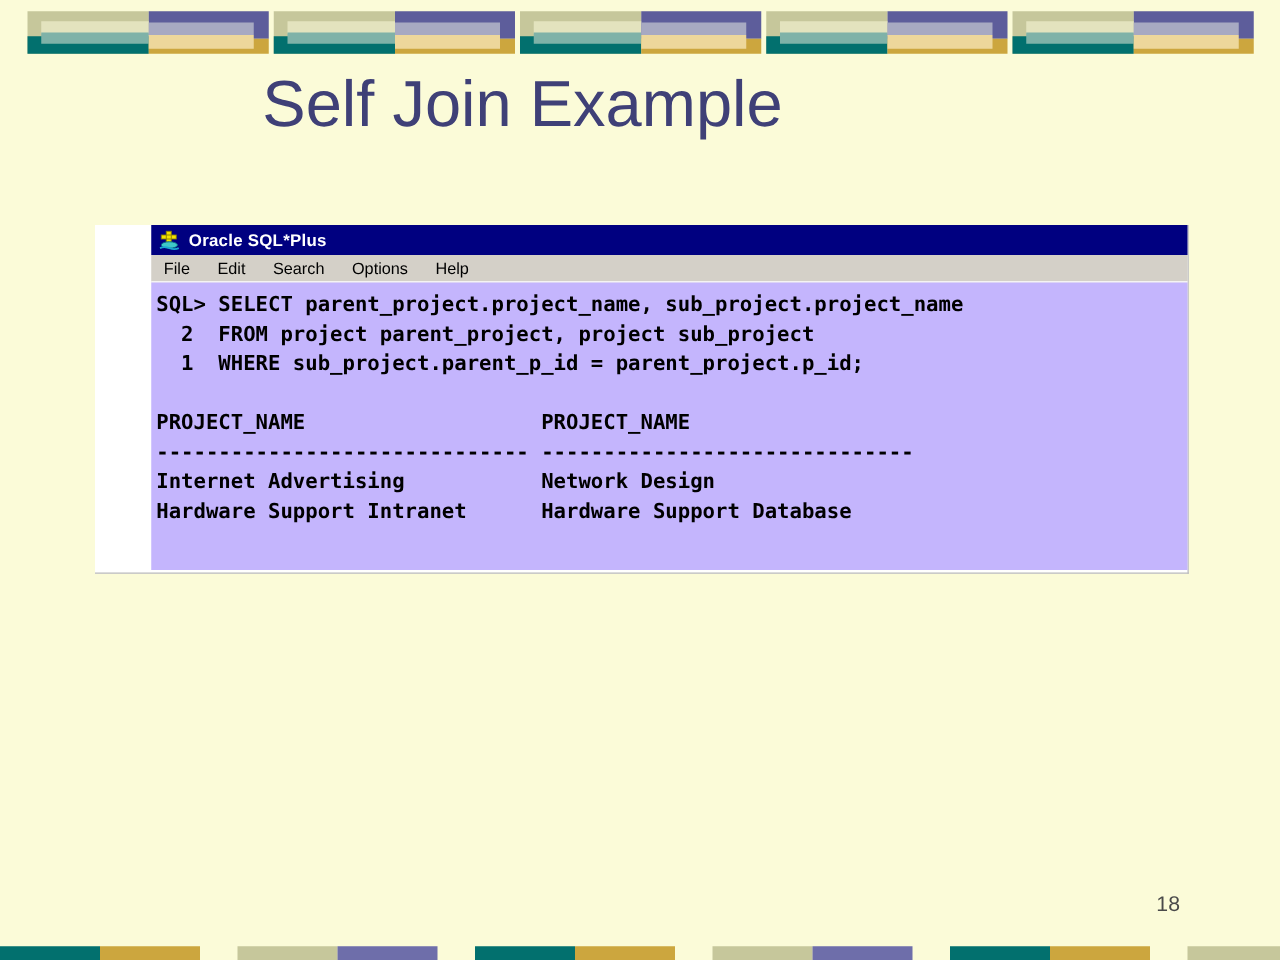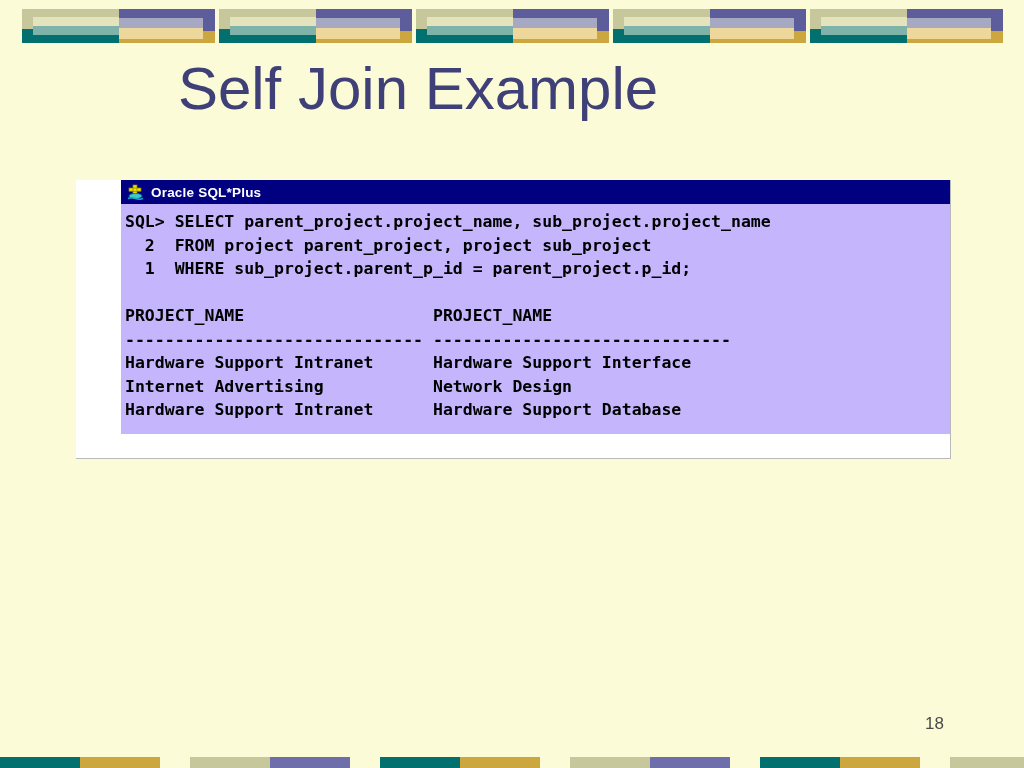--- a/index.html
+++ b/index.html
@@ -96,21 +96,21 @@
   .bhalf { position: absolute; top: 0; height: 11px; width: 50%; }
 
   
   #slide-title {
     position: absolute;
     left: 0;
     top: 54px;
     width: 836px;
     text-align: center;
     color: #3f4077;
-    font-size: 60px;
+    font-size: 52px;
     font-weight: normal;
     letter-spacing: 0px;
     font-family: "Liberation Sans", sans-serif;
   }
 
   
   #sqlplus-window {
     position: absolute;
     left: 76px;
     top: 180px;
@@ -254,29 +254,35 @@
         <rect x="6" y="1" width="4" height="9" fill="none" stroke="#8a7e00" stroke-width="0.7"></rect>
         <rect x="2" y="4" width="12" height="3.2" fill="none" stroke="#8a7e00" stroke-width="0.7"></rect>
         <ellipse cx="8.5" cy="12" rx="6.5" ry="2.6" fill="#3fc8c8"></ellipse>
         <ellipse cx="8.5" cy="12" rx="6.5" ry="2.6" fill="none" stroke="#0a6a8a" stroke-width="0.8"></ellipse>
         <path d="M1 14.5 Q4.5 13 8.5 14.5 Q12.5 16 16 14.5" stroke="#1ba7d0" stroke-width="1.4" fill="none"></path>
       </svg>
     </span>
     <span id="title-bar-text">Oracle SQL*Plus</span>
   </div>
 
+  <div id="menu-bar">
+    <span class="menu-item">File</span>
+    <span class="menu-item">Edit</span>
+    <span class="menu-item">Search</span>
+    <span class="menu-item">Options</span>
+    <span class="menu-item">Help</span>
+  </div>
 
   <div id="terminal-body">
       <div class="term-line">SQL&gt; SELECT parent_project.project_name, sub_project.project_name</div>
       <div class="term-line">  2  FROM project parent_project, project sub_project</div>
       <div class="term-line">  1  WHERE sub_project.parent_p_id = parent_project.p_id;</div>
       <div class="term-line term-blank"></div>
       <div class="term-line">PROJECT_NAME                   PROJECT_NAME</div>
       <div class="term-line">------------------------------ ------------------------------</div>
-      <div class="term-line">Hardware Support Intranet      Hardware Support Interface</div>
       <div class="term-line">Internet Advertising           Network Design</div>
       <div class="term-line">Hardware Support Intranet      Hardware Support Database</div>
     </div>
 </div>
 
 <div id="page-number">18</div>
 
 <div id="bottom-band">
     <div class="bdeco" style="left: 0px; width: 160px;">
       <span class="bhalf" style="left: 0px; background: rgb(2, 112, 110);"></span>

